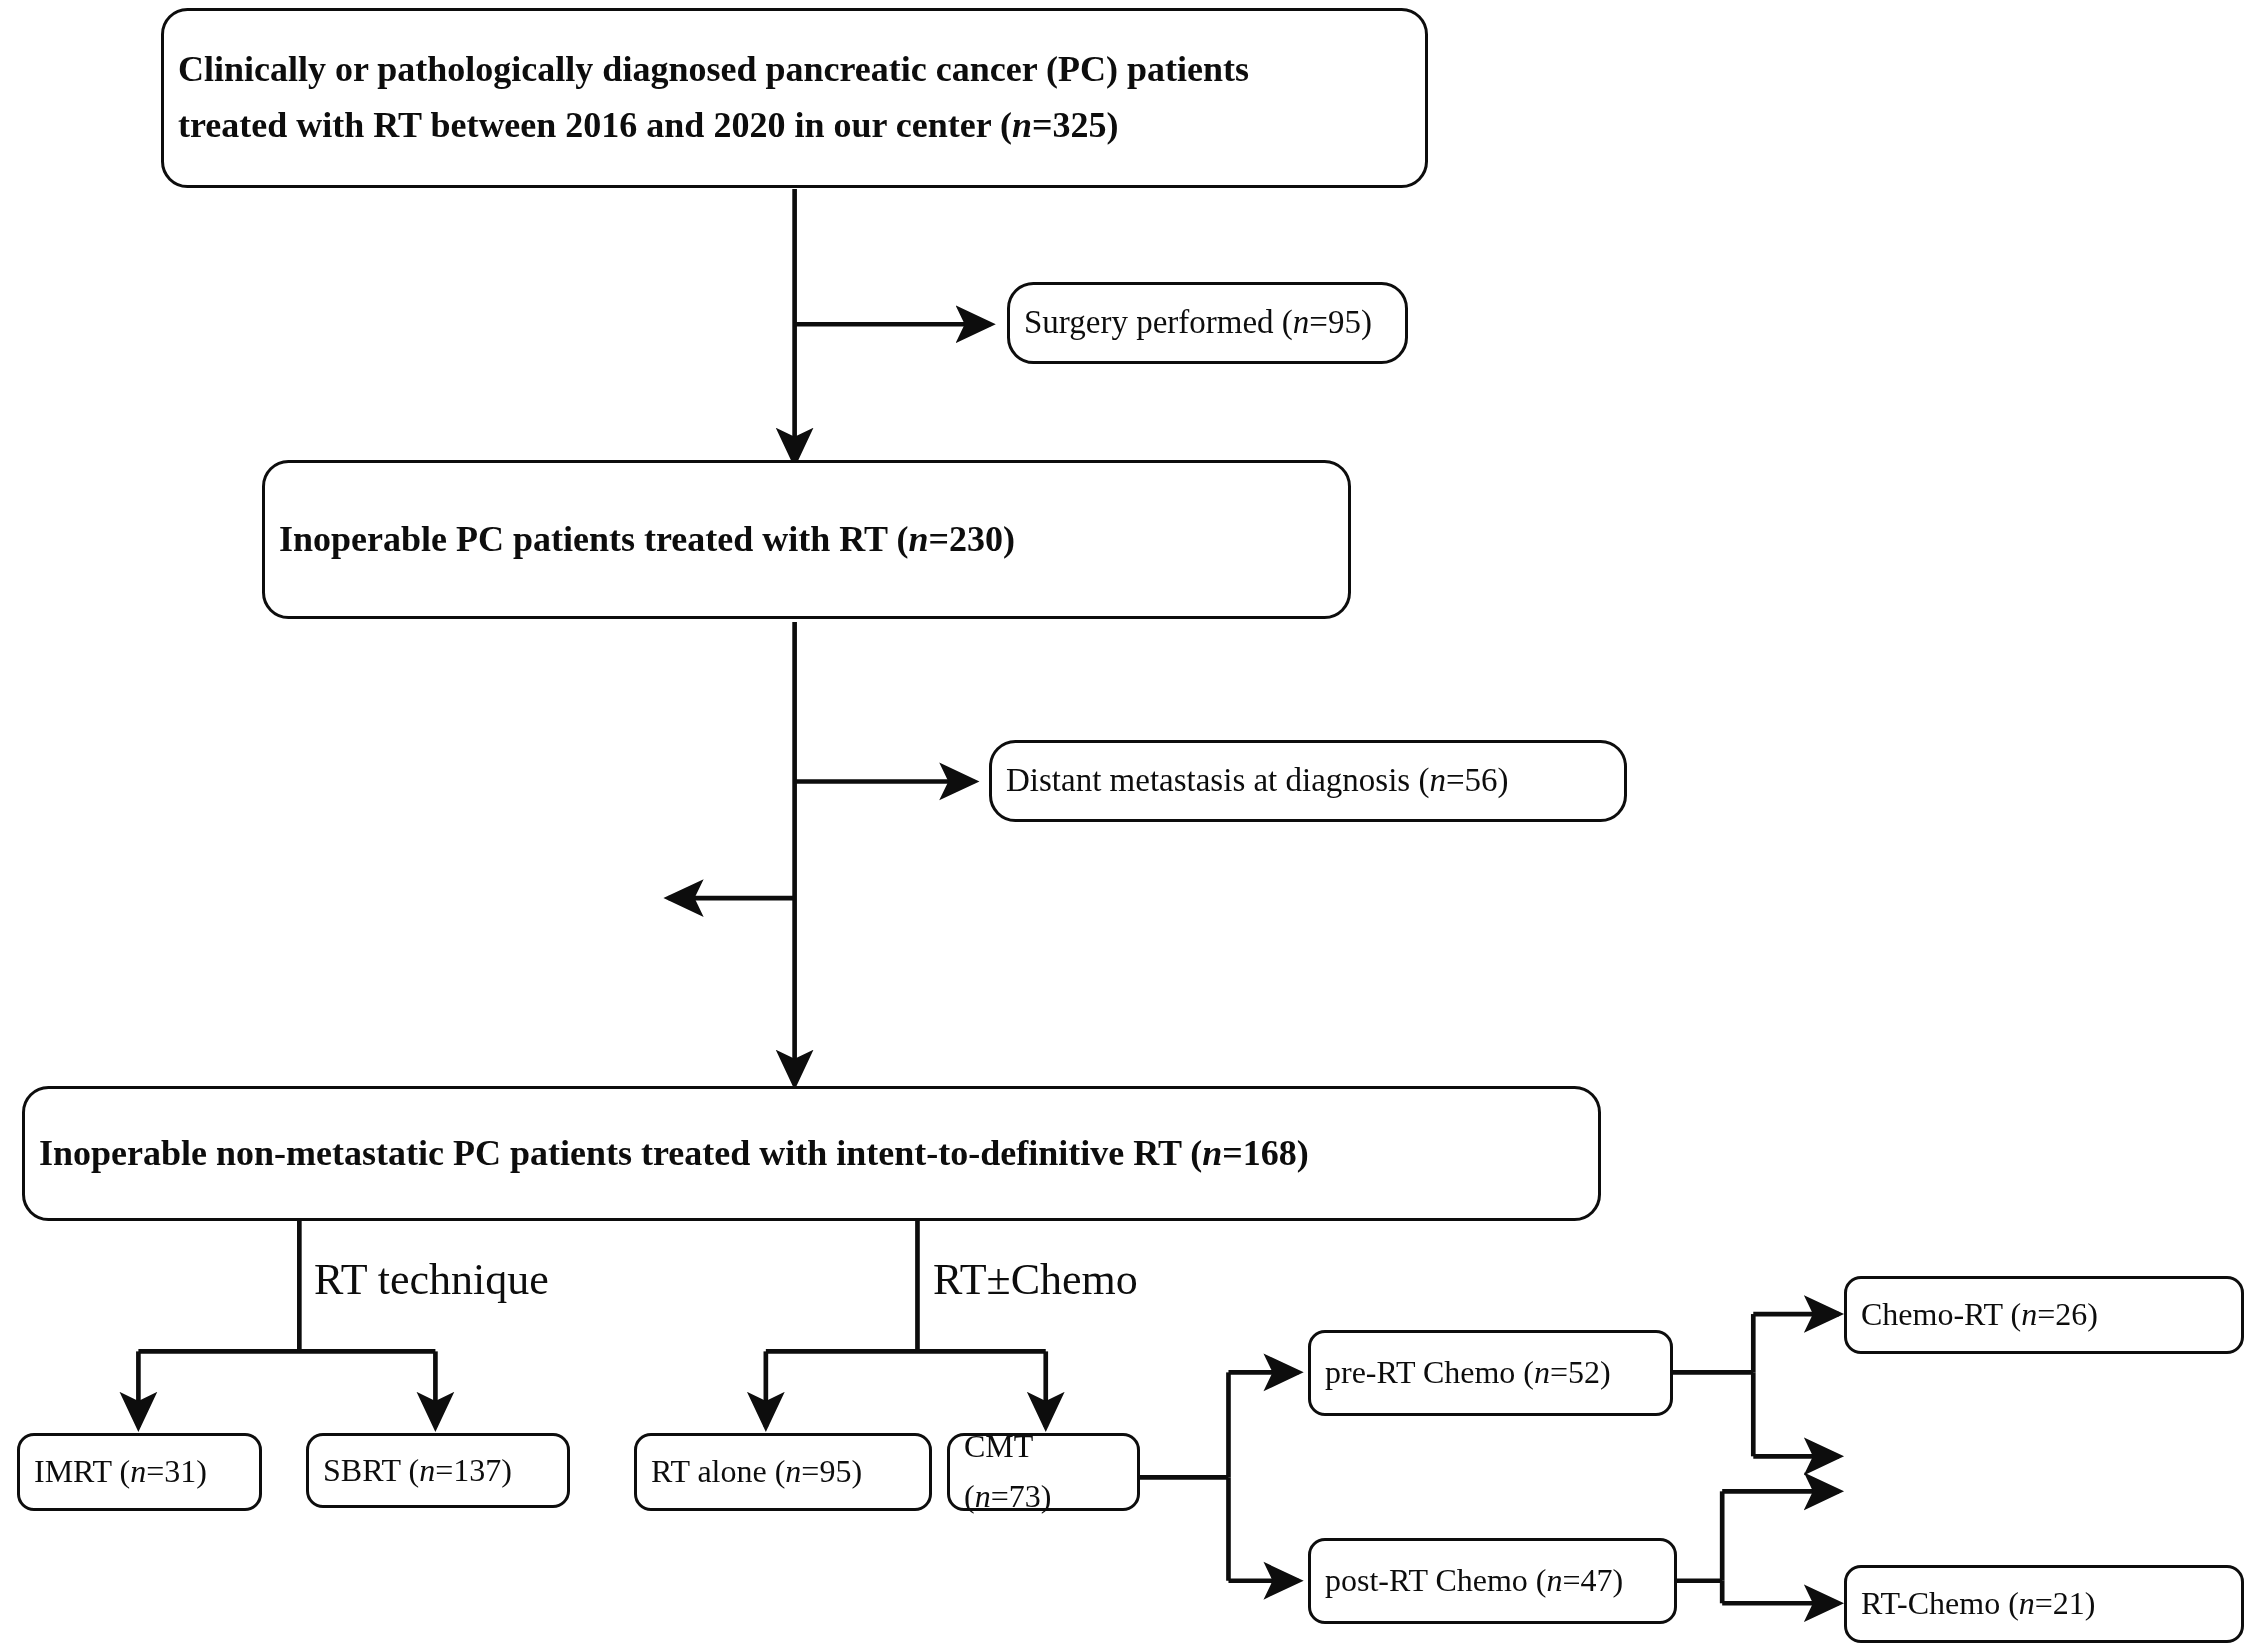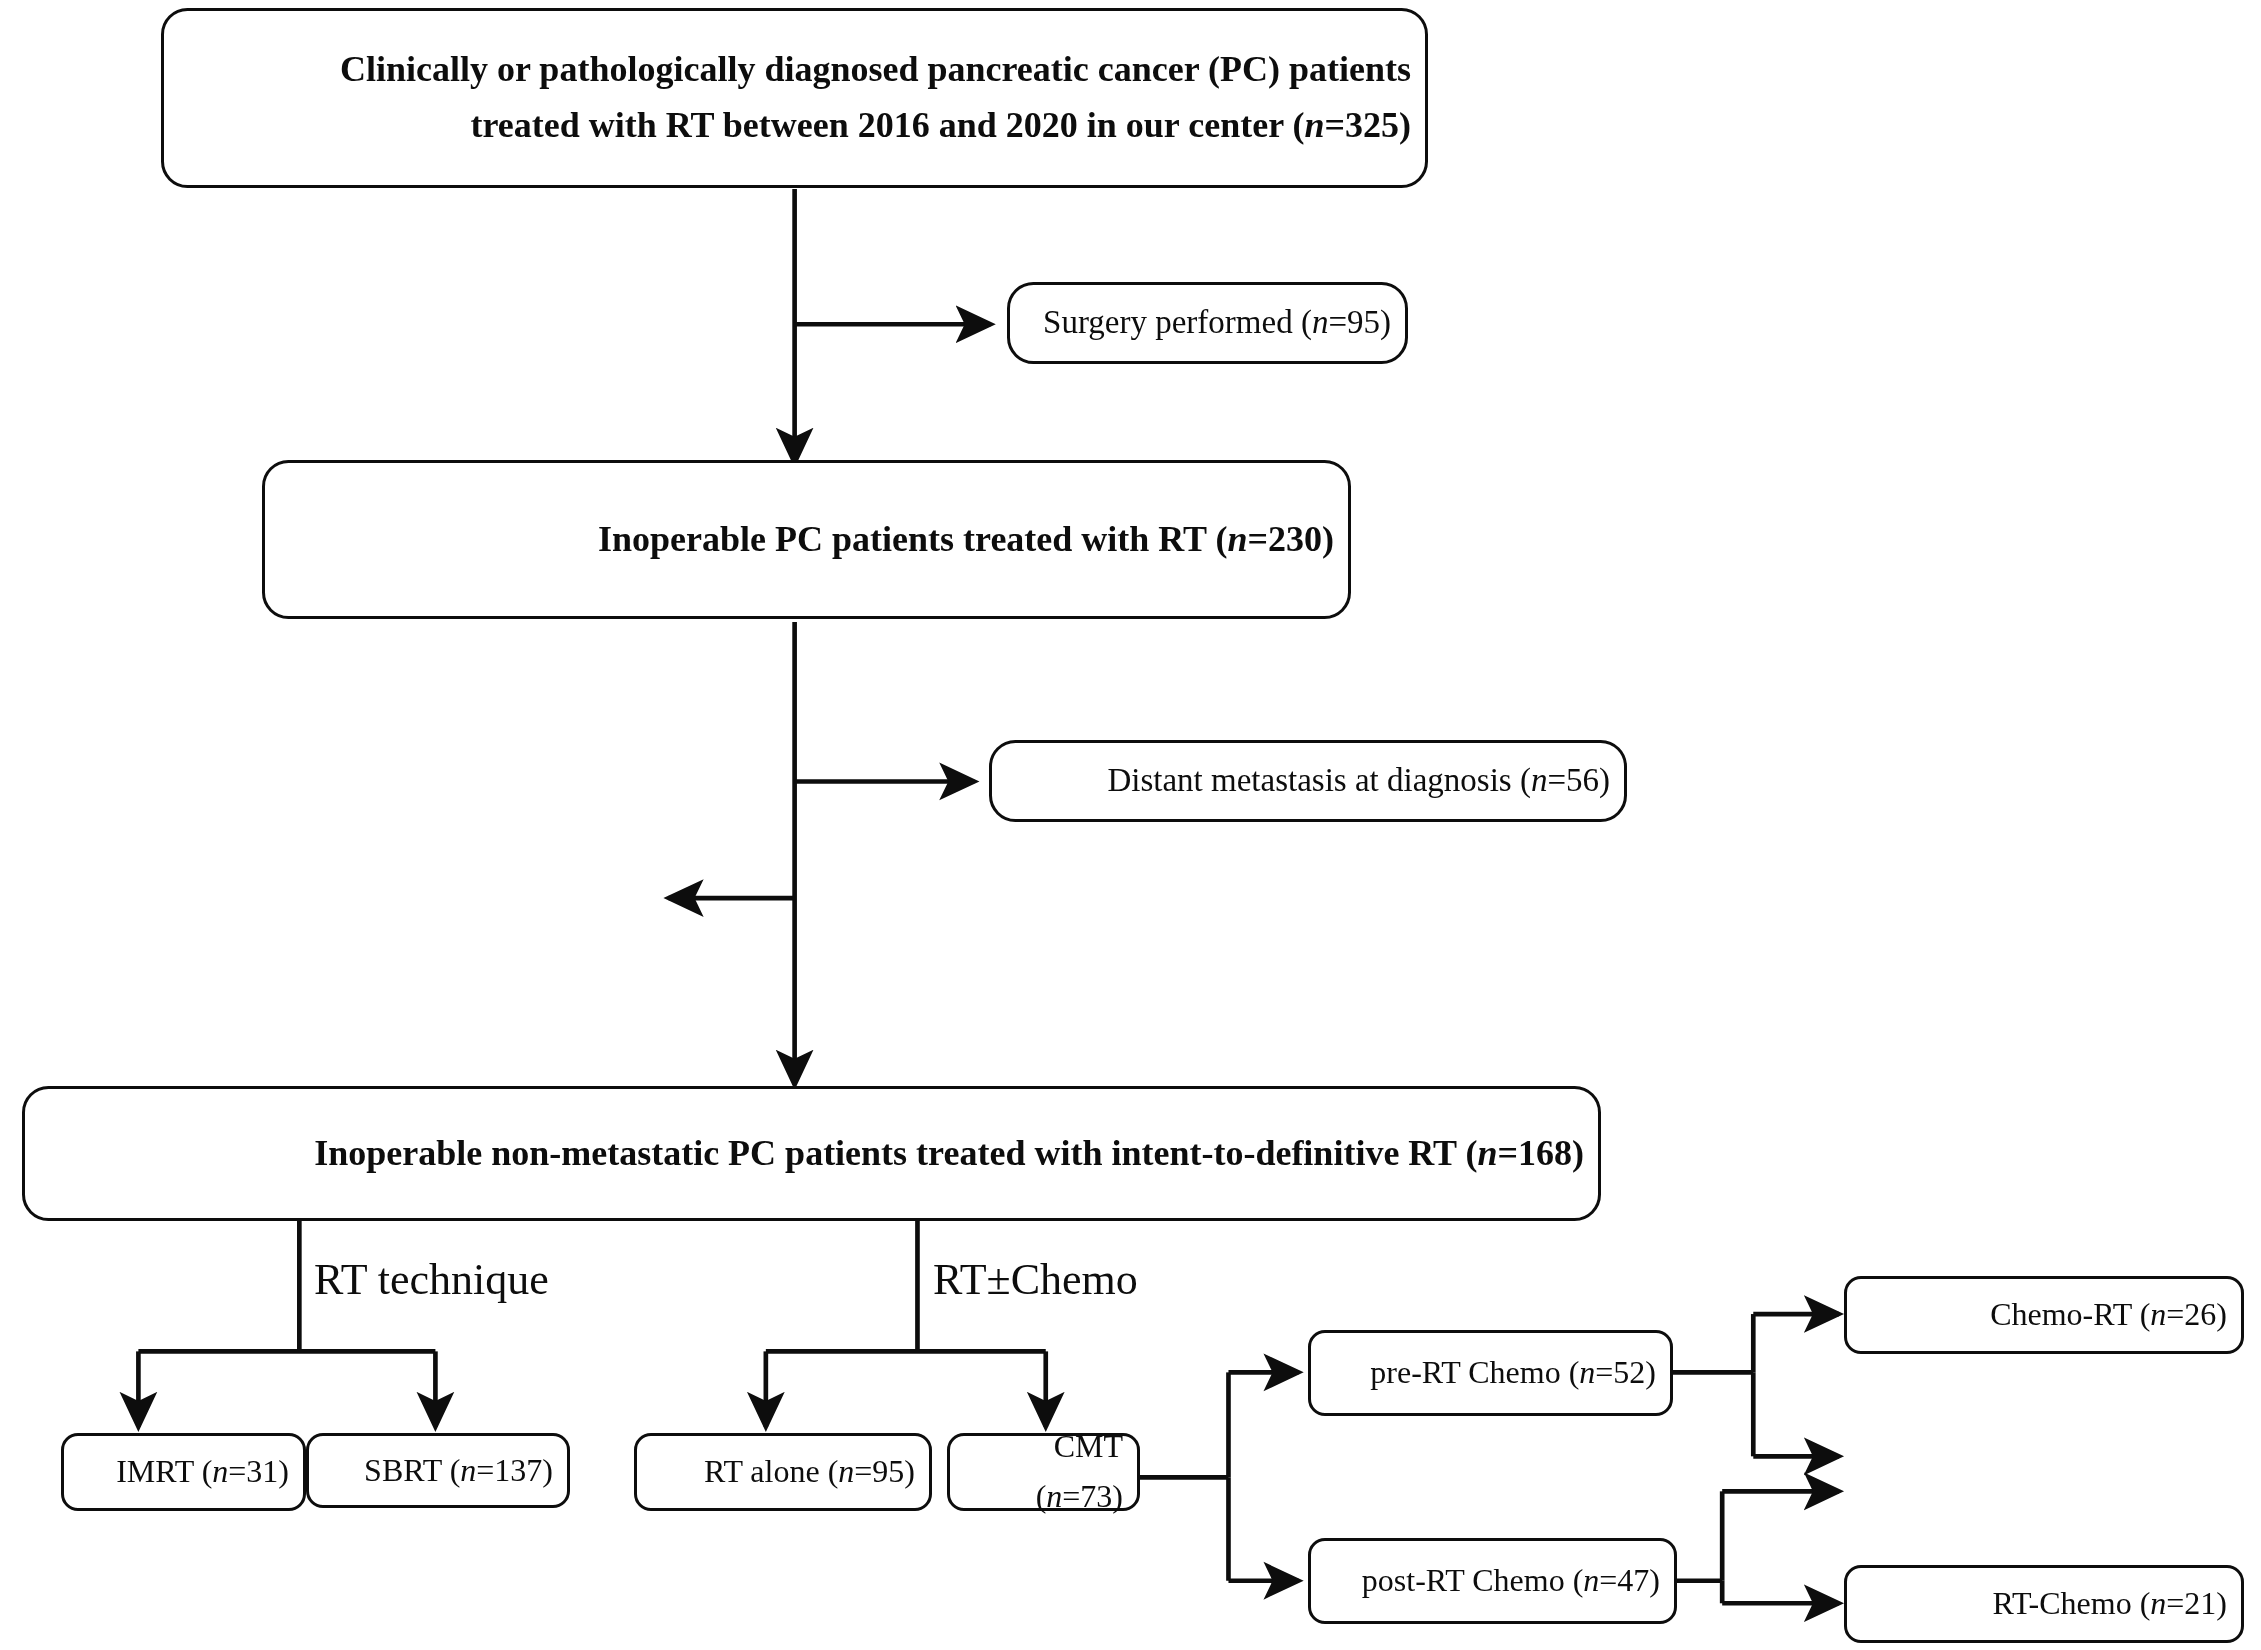--- a/index.html
+++ b/index.html
@@ -24,21 +24,21 @@
   }
   .node {
     position: absolute;
     box-sizing: border-box;
     background: #ffffff;
     border: 3.9px solid #0d0d0d;
     border-radius: 26.4px;
     display: flex;
     align-items: center;
     justify-content: center;
-    text-align: right;
+    text-align: left;
     color: #0d0d0d;
     line-height: 1.55;
     padding: 20px 14px;
     z-index: 3;
   }
   .node.small {
     border-width: 3.1px;
     border-radius: 17px;
   }
   .node .txt { display: block; width: 100%; }
@@ -136,21 +136,21 @@
   <div class="node" style="left:22px; top:1086px; width:1579px; height:135px;">
     <span class="txt f-big bold">
       <span>Inoperable non-metastatic PC patients treated  with intent-to-definitive RT (</span><i>n</i><span>=168)</span>
     </span>
   </div>
 
   <div class="edge-label" style="left:314px; top:1254px;">RT technique</div>
 
   <div class="edge-label" style="left:933px; top:1254px;">RT±Chemo</div>
 
-  <div class="node small" style="left:17px; top:1433px; width:245px; height:78px;margin-left:44px;">
+  <div class="node small" style="left:17px; top:1433px; width:245px; height:78px;">
     <span class="txt f-sm">
       <span>IMRT (</span><i>n</i><span>=31)</span>
     </span>
   </div>
 
   <div class="node small" style="left:306px; top:1433px; width:264px; height:75px;">
     <span class="txt f-sm">
       <span>SBRT (</span><i>n</i><span>=137)</span>
     </span>
   </div>

